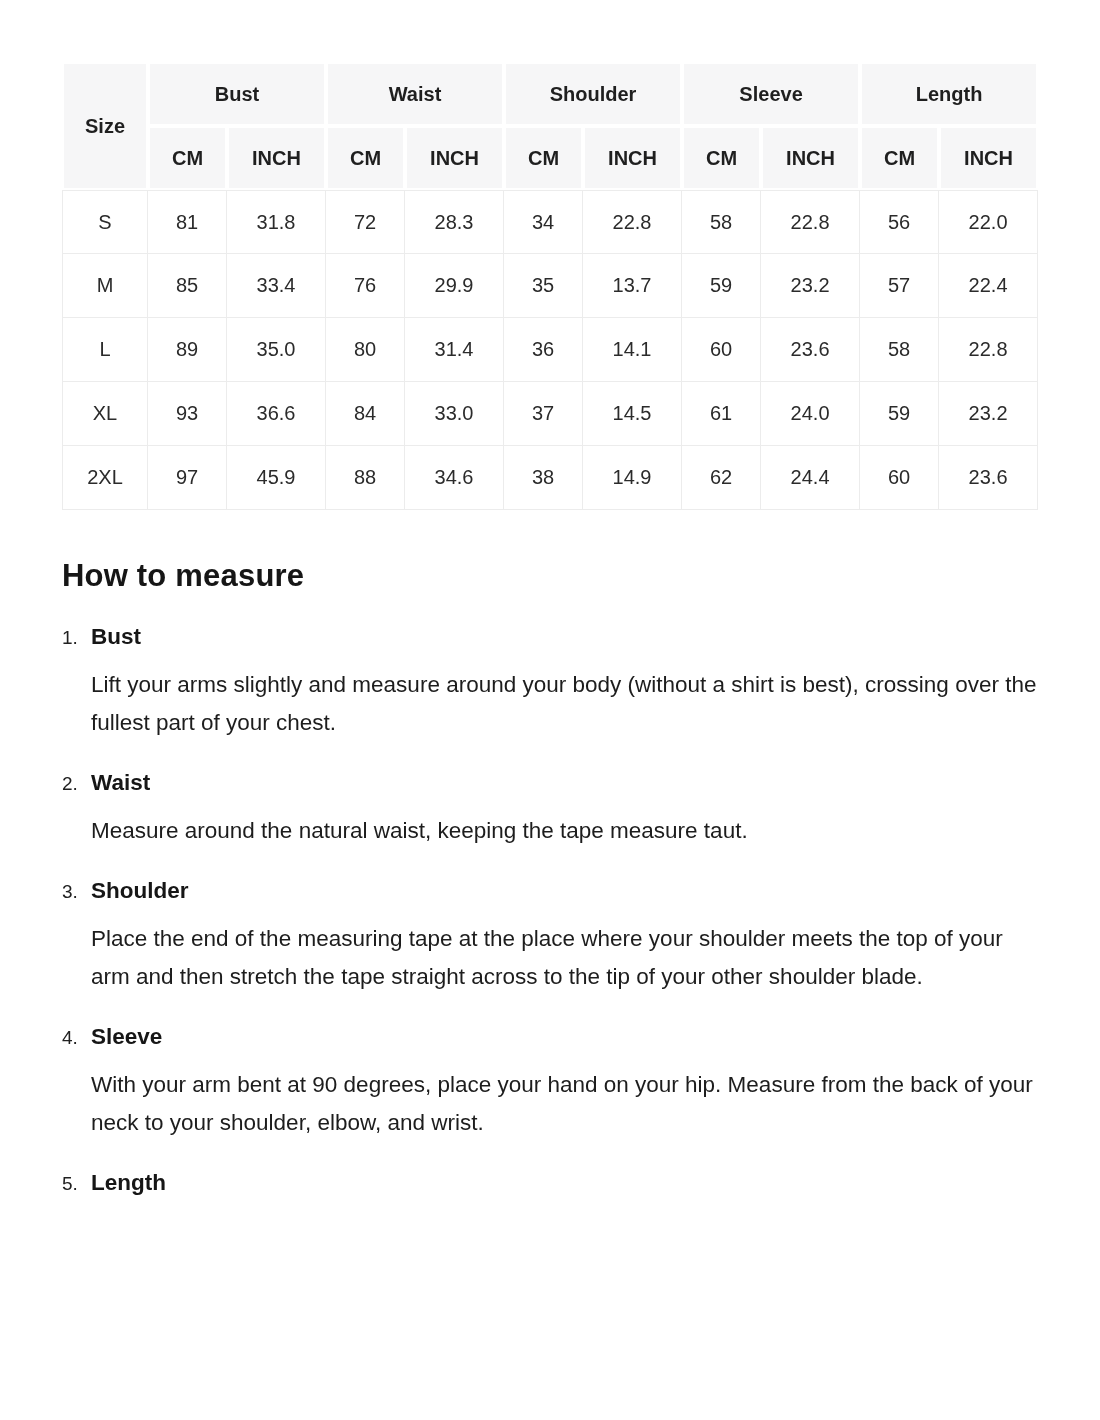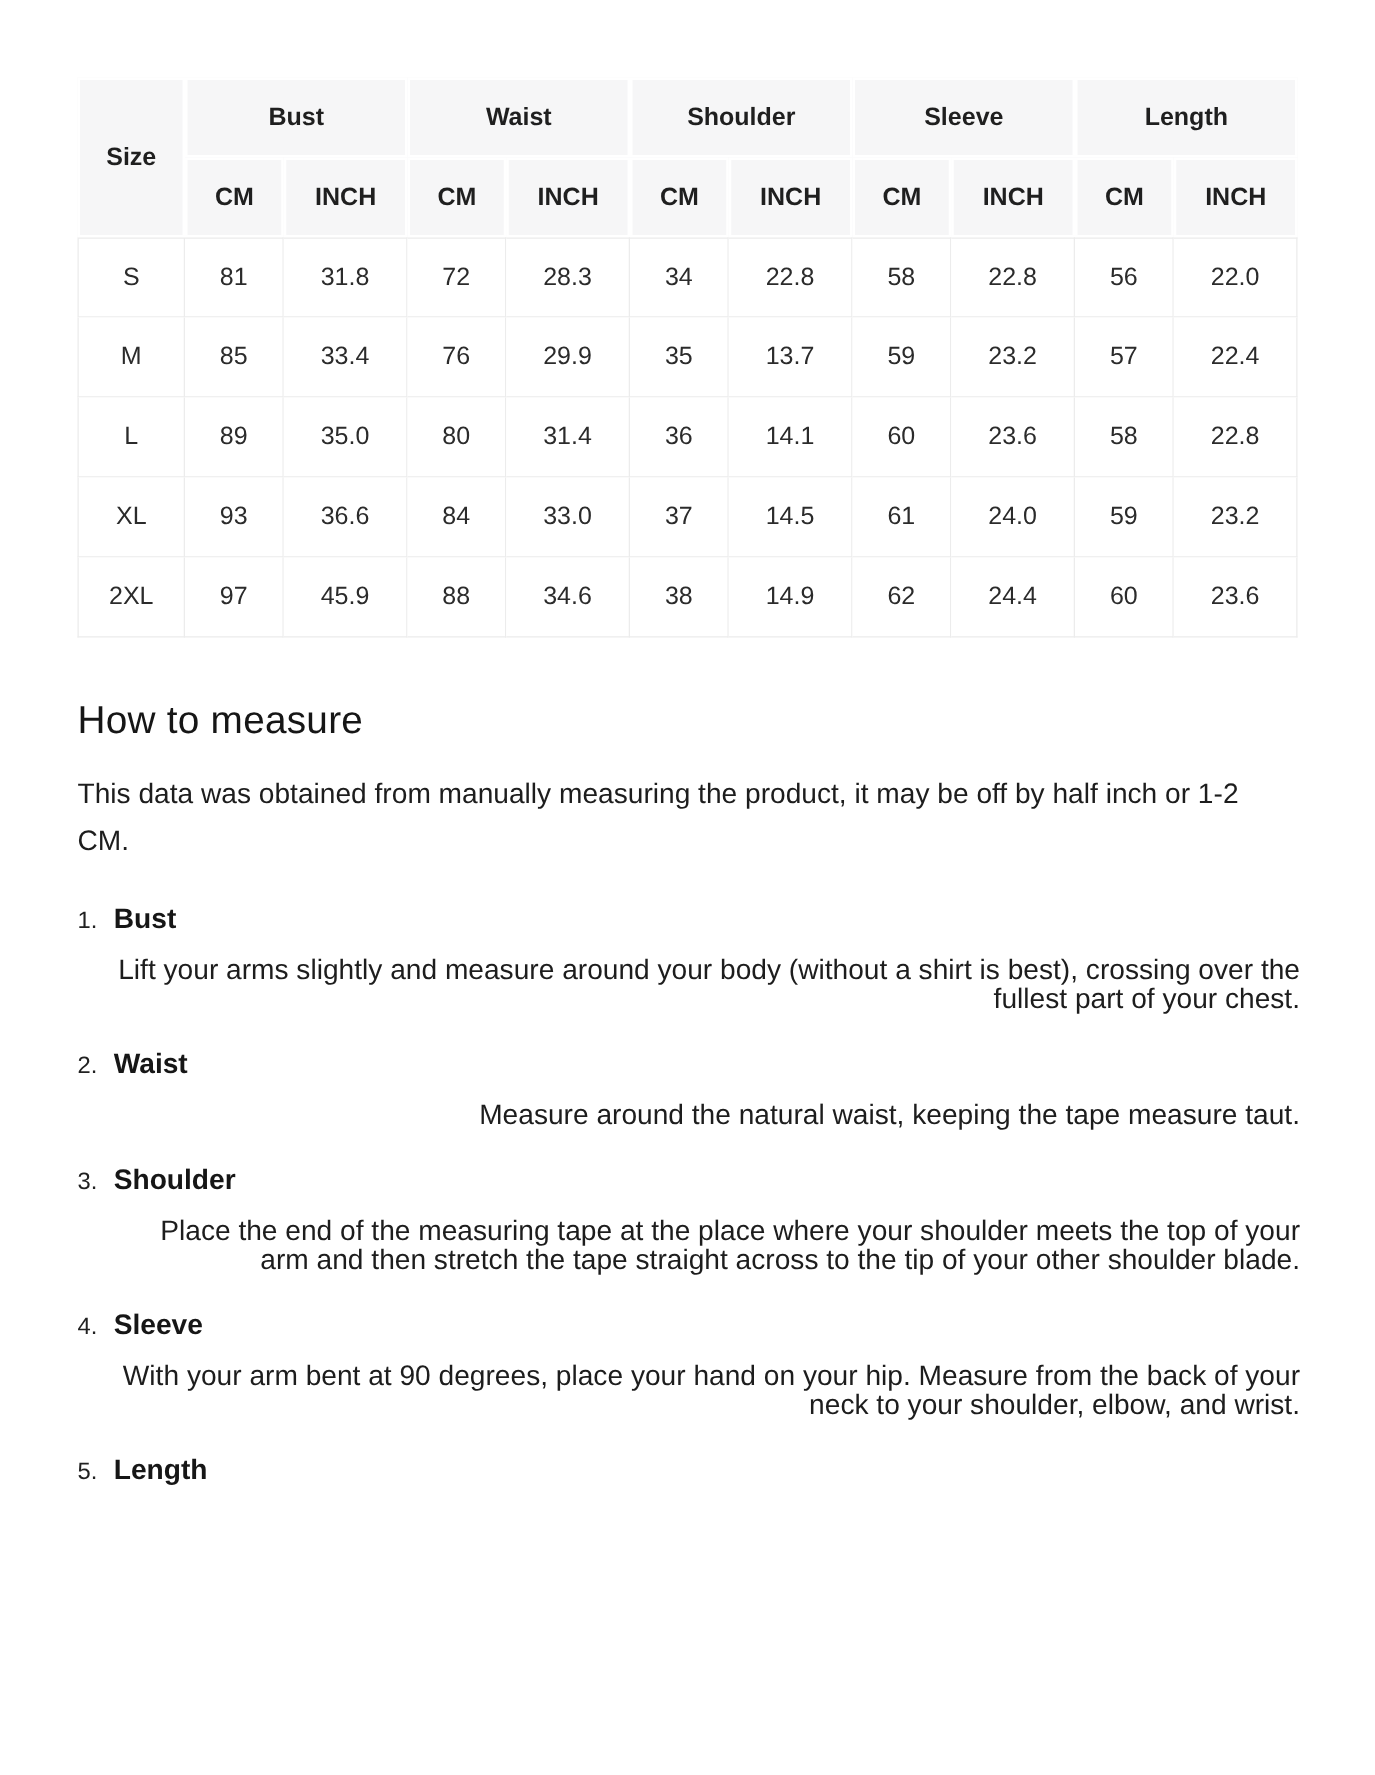--- a/index.html
+++ b/index.html
@@ -46,21 +46,21 @@
     color: #2b2b2b;
     height: 64px;
     padding: 0;
   }
   .size-chart tbody td:first-child { border-left: 1px solid #ececec; }
   .size-chart tbody tr:first-child td { border-top: 1px solid #ececec; }
 
   
   h2.how-title {
     font-size: 31px;
-    font-weight: normal;
+    font-weight: bold;
     color: #161616;
     margin: 48px 0 0 0;
     letter-spacing: 0.2px;
   }
   p.intro {
     font-size: 22.5px;
     line-height: 38px;
     margin: 22px 0 0 0;
     max-width: 965px;
     color: #1d1d1d;
@@ -78,25 +78,24 @@
     width: 29px;
     color: #212121;
   }
   .step-title {
     font-size: 22.5px;
     font-weight: bold;
     color: #161616;
   }
   .step-desc {
     font-size: 22.5px;
-    line-height: 23px;
+    line-height: 38px;
     margin: 16px 0 0 29px;
     max-width: 950px;
     color: #1d1d1d;
-    text-align: right;
   }
 </style>
 </head>
 <body>
 
 <div class="page">
 
   <table class="size-chart">
     <colgroup>
       <col class="size-col">
@@ -197,21 +196,20 @@
           <td>62</td>
           <td>24.4</td>
           <td>60</td>
           <td>23.6</td>
         </tr>
       </tbody>
   </table>
 
   <h2 class="how-title">How to measure</h2>
 
-  <p class="intro">This data was obtained from manually measuring the product, it may be off by half inch or 1-2 CM.</p>
 
   <ol class="steps">
       <li class="step">
         <div class="step-head">
           <span class="step-num">1.</span>
           <span class="step-title">Bust</span>
         </div>
         <div class="step-desc">Lift your arms slightly and measure around your body (without a shirt is best), crossing over the fullest part of your chest.</div>
       </li>
       <li class="step">

